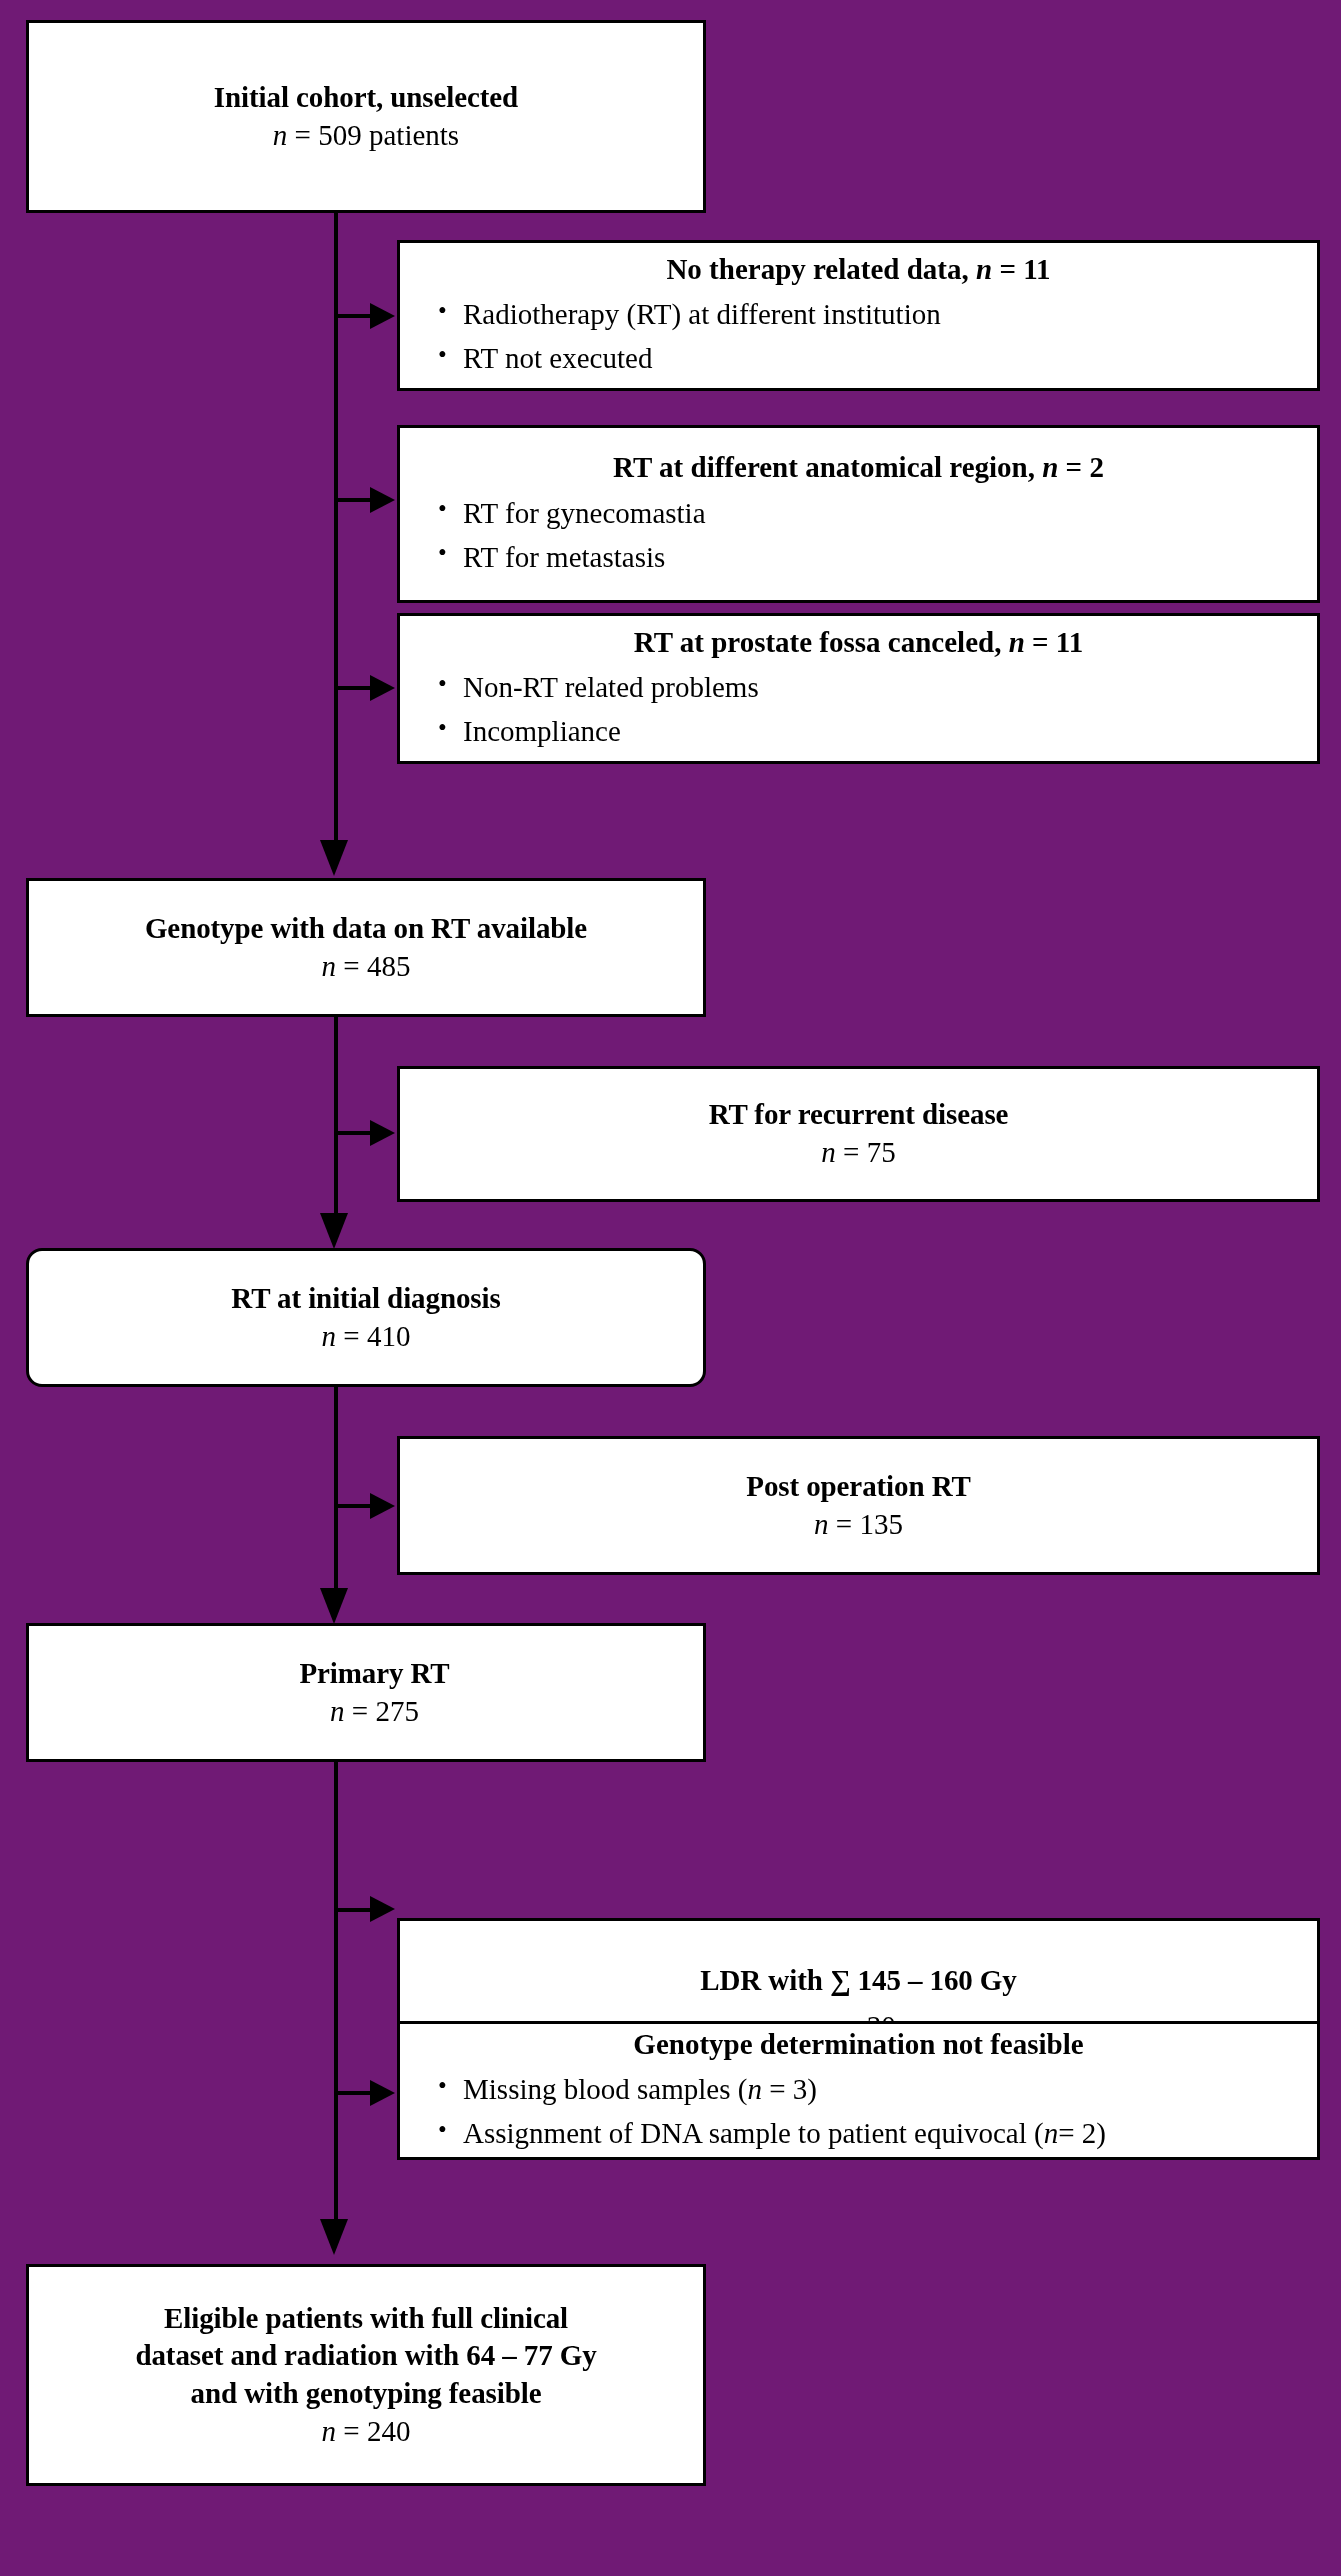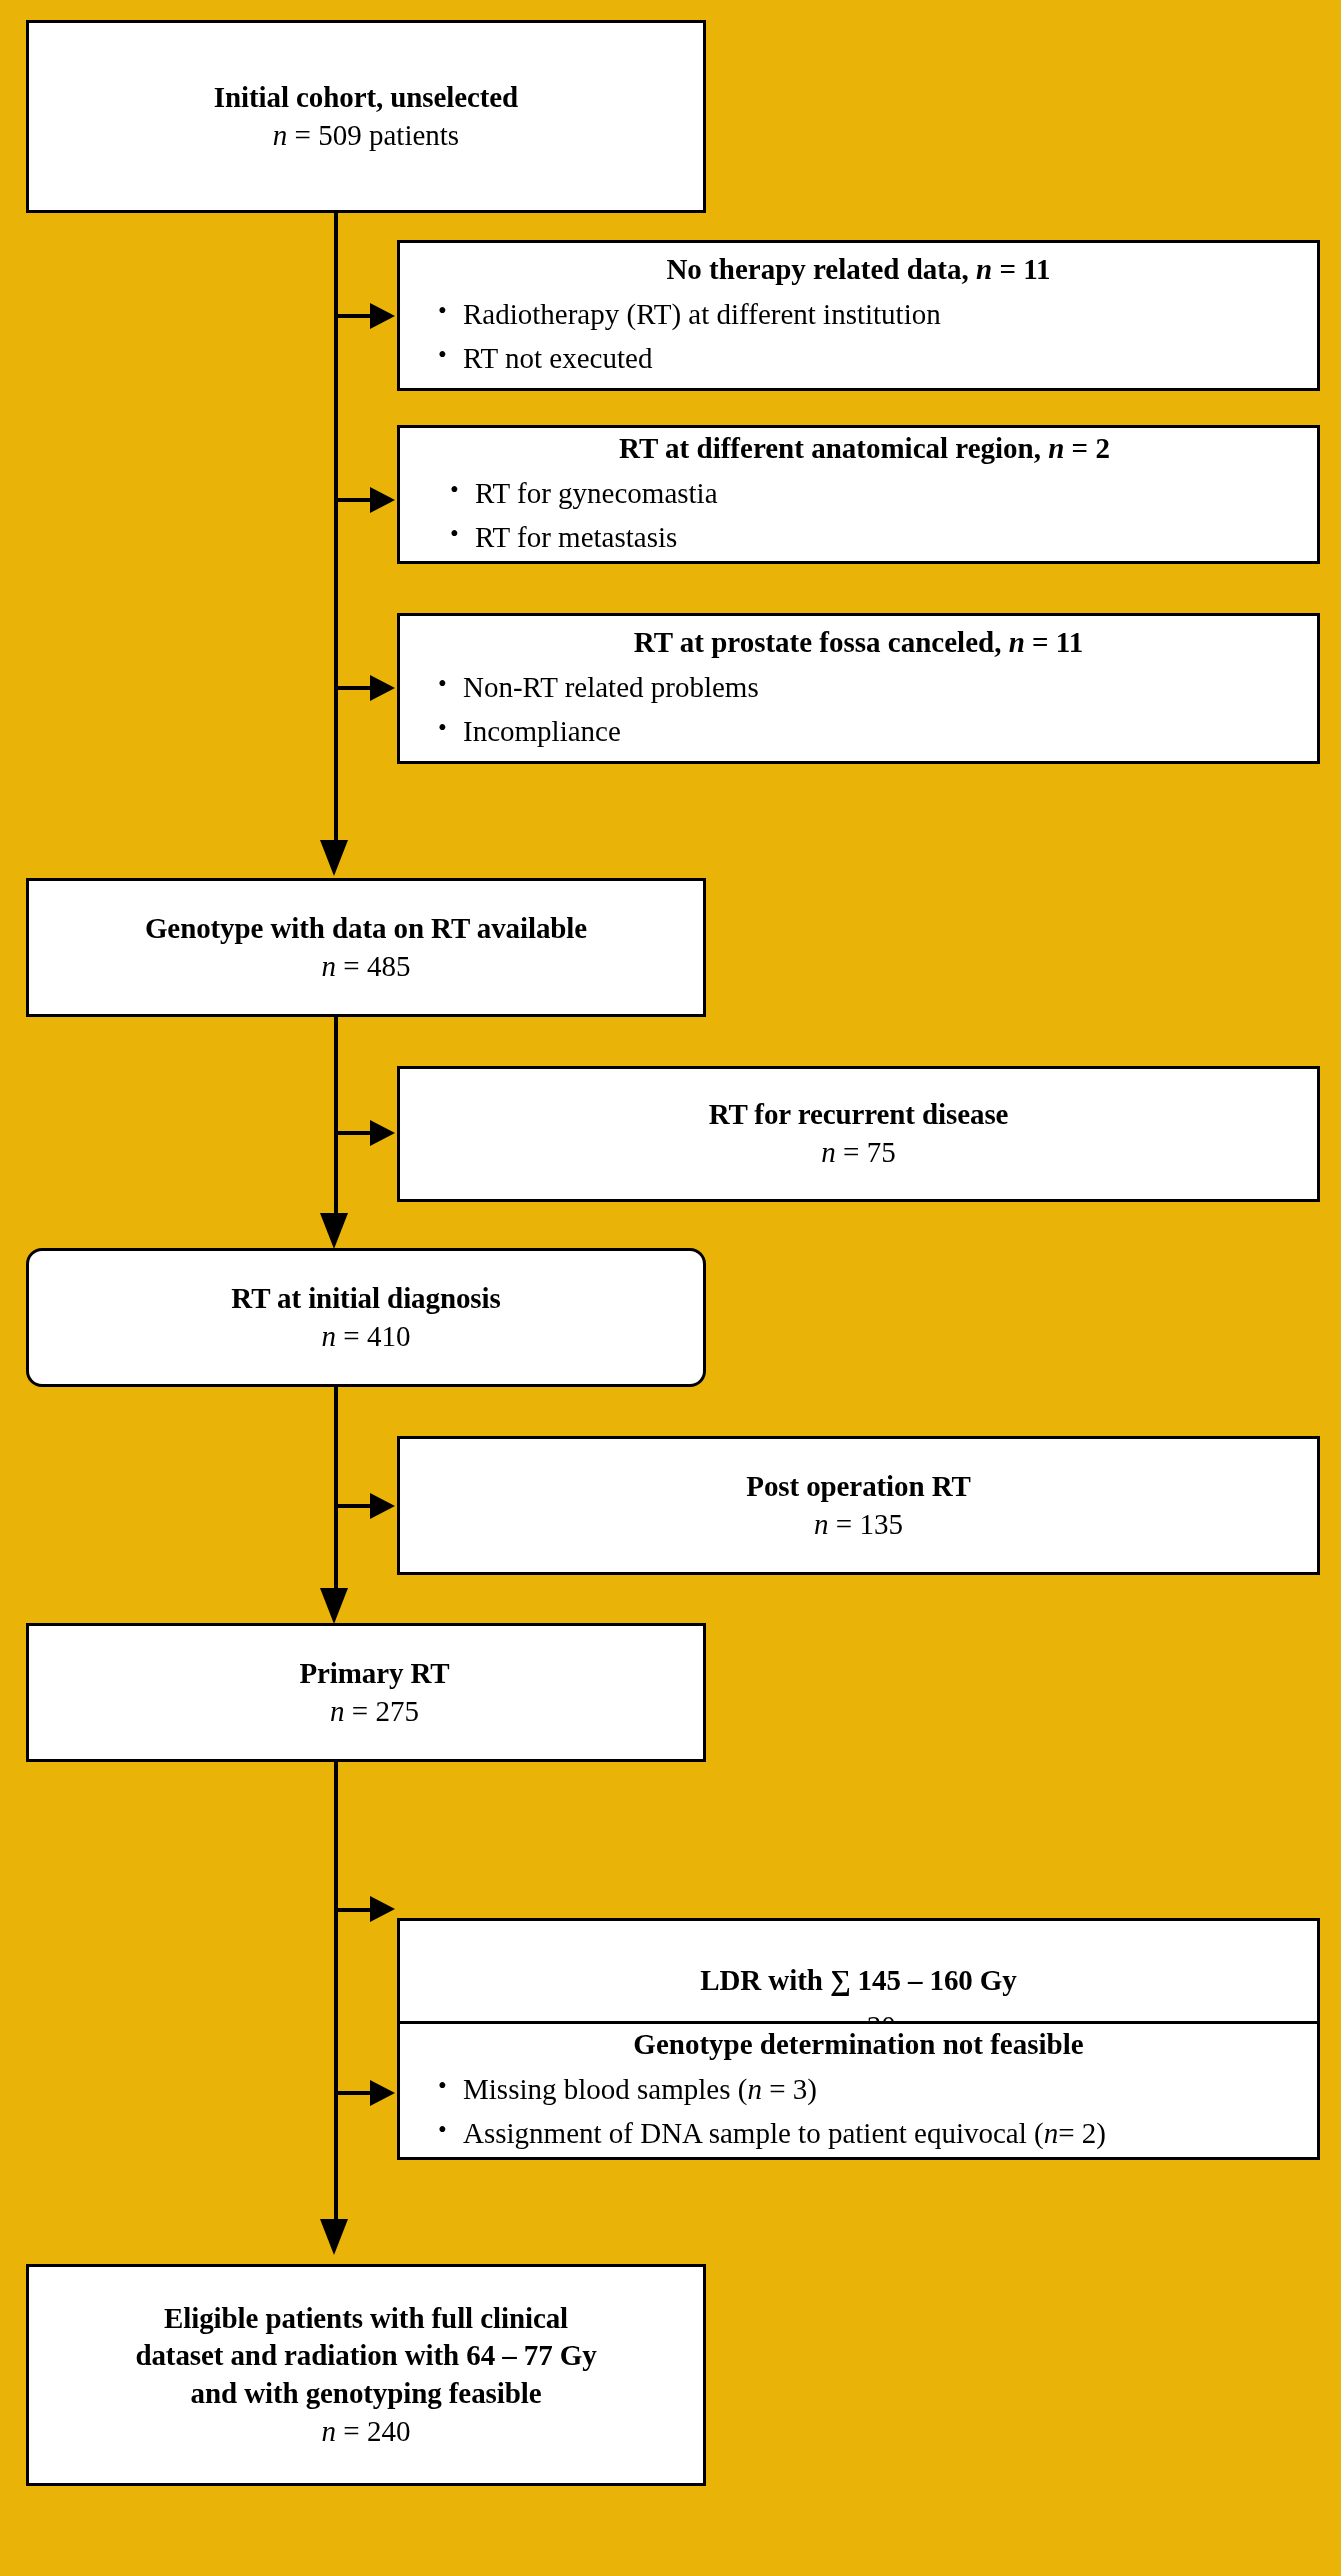--- a/index.html
+++ b/index.html
@@ -5,21 +5,21 @@
 <style>
   html, body {
     margin: 0;
     padding: 0;
     background: #ffffff;
   }
   #canvas {
     position: relative;
     width: 1342px;
     height: 2576px;
-    background: #eab308;
+    background: #701a75;
     font-family: "Liberation Serif", "DejaVu Serif", serif;
     color: #000000;
     overflow: hidden;
   }
 
   
   .box {
     position: absolute;
     box-sizing: border-box;
     border: 3.7px solid #000000;
@@ -124,21 +124,21 @@
   <div class="box" style="left:397px; top:240px; width:923px; height:151px;">
     <div class="hdr-inline"><span>No therapy related data,</span>&nbsp;<span class="ital">n</span>&nbsp;<span>= 11</span></div>
     <ul class="bullets">
       <li>Radiotherapy (RT) at different institution</li>
       <li>RT not executed</li>
     </ul>
   </div>
 
   <div class="hline" style="left:334px; top:498px; width:38px;"></div>
   <div class="harrow" style="left:370px; top:487px;"></div>
-  <div class="box" style="left:397px; top:425px; width:923px; height:139px;padding-left:12px;">
+  <div class="box" style="left:397px; top:425px; width:923px; height:178px;">
     <div class="hdr-inline"><span>RT at different anatomical region,</span>&nbsp;<span class="ital">n</span>&nbsp;<span>= 2</span></div>
     <ul class="bullets">
       <li>RT for gynecomastia</li>
       <li>RT for metastasis</li>
     </ul>
   </div>
 
   <div class="hline" style="left:334px; top:686px; width:38px;"></div>
   <div class="harrow" style="left:370px; top:675px;"></div>
   <div class="box" style="left:397px; top:613px; width:923px; height:151px;">

